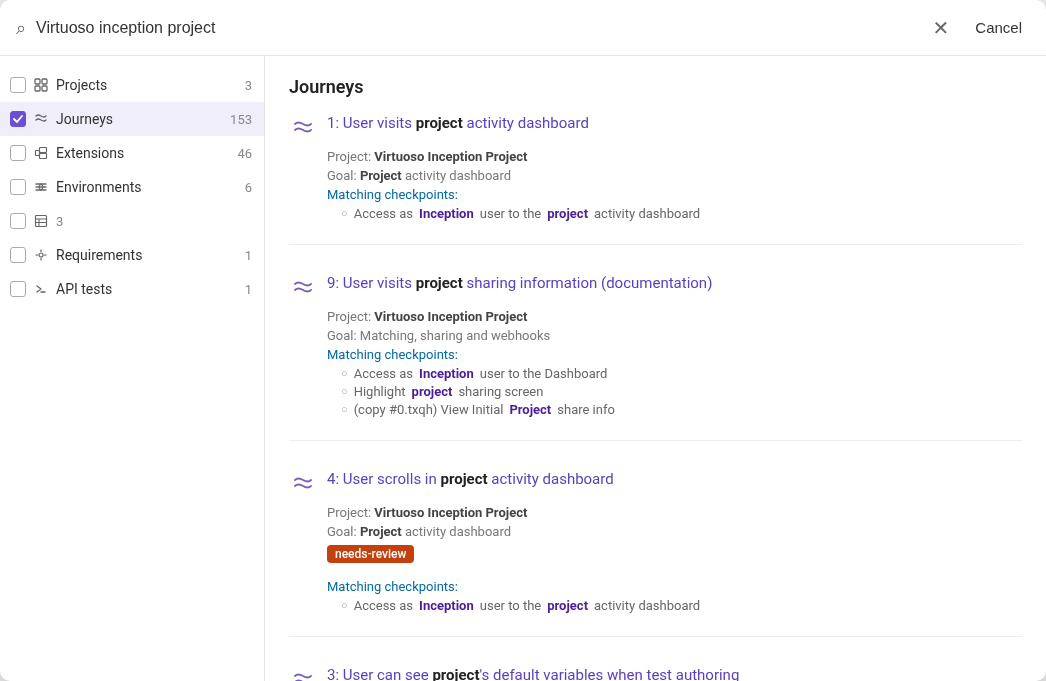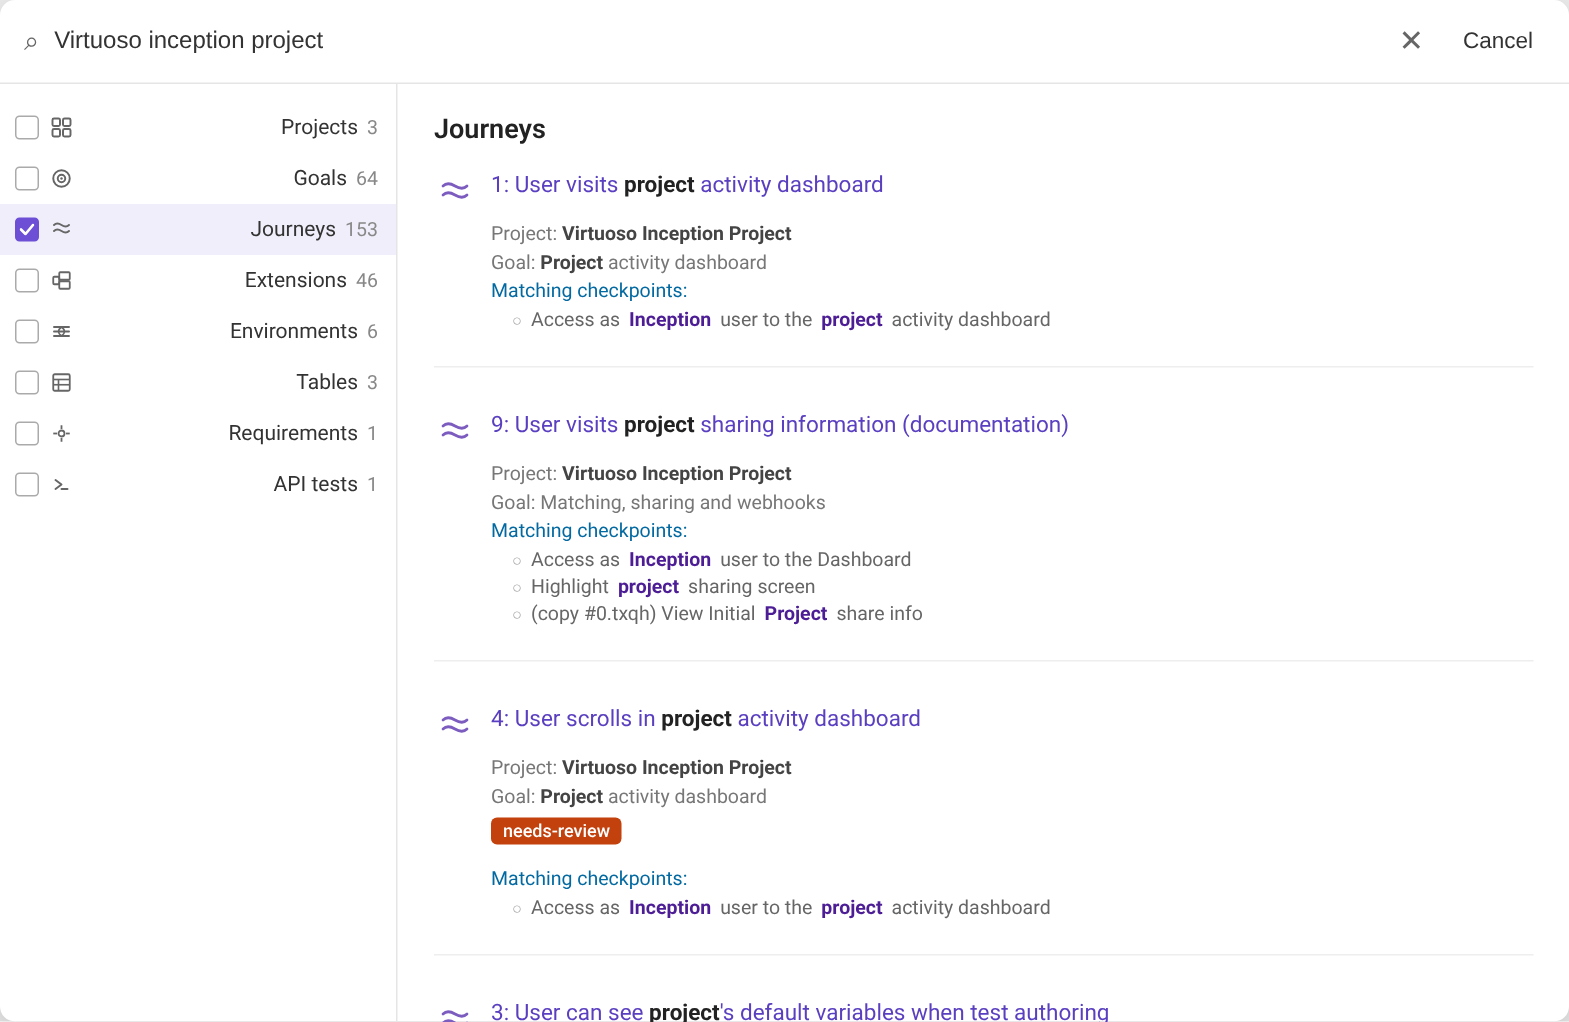--- a/index.html
+++ b/index.html
@@ -62,21 +62,20 @@
       display: flex;
       flex: 1;
       overflow: hidden;
     }
     .sidebar {
       width: 265px;
       border-right: 1px solid #e5e5e5;
       padding: 12px 0;
       overflow-y: auto;
       flex-shrink: 0;
-      text-align: right;
     }
     .sidebar-item {
       display: flex;
       align-items: center;
       padding: 8px 12px 8px 10px;
       cursor: pointer;
       user-select: none;
       gap: 6px;
     }
     .sidebar-item.active { background: #f0eefa; }
@@ -235,32 +234,20 @@
               <rect x="1" y="1" width="5" height="5" rx="1" stroke="#666" stroke-width="1.3"></rect>
               <rect x="8" y="1" width="5" height="5" rx="1" stroke="#666" stroke-width="1.3"></rect>
               <rect x="1" y="8" width="5" height="5" rx="1" stroke="#666" stroke-width="1.3"></rect>
               <rect x="8" y="8" width="5" height="5" rx="1" stroke="#666" stroke-width="1.3"></rect>
             </svg>
         </span>
         <span class="sidebar-label">Projects</span>
         <span class="sidebar-count">3</span>
       </div>
 
-      <div class="sidebar-item">
-        <div class="sidebar-checkbox"></div>
-        <span class="sidebar-icon">
-          <svg width="14" height="14" viewBox="0 0 14 14" fill="none">
-              <circle cx="7" cy="7" r="5.5" stroke="#666" stroke-width="1.3"></circle>
-              <circle cx="7" cy="7" r="2.5" stroke="#666" stroke-width="1.3"></circle>
-              <circle cx="7" cy="7" r="0.8" fill="#666"></circle>
-            </svg>
-        </span>
-        <span class="sidebar-label">Goals</span>
-        <span class="sidebar-count">64</span>
-      </div>
 
       <div class="sidebar-item active">
         <div class="sidebar-checkbox checked">
           <svg width="10" height="8" viewBox="0 0 10 8">
               <path d="M1 4l3 3 5-6" stroke="#fff" stroke-width="1.8" fill="none" stroke-linecap="round" stroke-linejoin="round"></path>
             </svg>
         </div>
         <span class="sidebar-icon">
           <svg width="14" height="14" viewBox="0 0 14 14" fill="none">
               <path d="M2 4 Q4 2 7 4 Q10 6 12 4" stroke="#666" stroke-width="1.3" fill="none" stroke-linecap="round"></path>
@@ -299,21 +286,20 @@
       <div class="sidebar-item">
         <div class="sidebar-checkbox"></div>
         <span class="sidebar-icon">
           <svg width="14" height="14" viewBox="0 0 14 14" fill="none">
               <rect x="1.5" y="1.5" width="11" height="11" rx="1" stroke="#666" stroke-width="1.2"></rect>
               <line x1="1.5" y1="5" x2="12.5" y2="5" stroke="#666" stroke-width="1.1"></line>
               <line x1="1.5" y1="8.5" x2="12.5" y2="8.5" stroke="#666" stroke-width="1.1"></line>
               <line x1="5" y1="5" x2="5" y2="12.5" stroke="#666" stroke-width="1.1"></line>
             </svg>
         </span>
-        <span class="sidebar-label">Tables</span>
         <span class="sidebar-count">3</span>
       </div>
 
       <div class="sidebar-item">
         <div class="sidebar-checkbox"></div>
         <span class="sidebar-icon">
           <svg width="14" height="14" viewBox="0 0 14 14" fill="none">
               <circle cx="7" cy="7" r="2" stroke="#666" stroke-width="1.2"></circle>
               <line x1="7" y1="1.5" x2="7" y2="4" stroke="#666" stroke-width="1.2"></line>
               <line x1="7" y1="10" x2="7" y2="12.5" stroke="#666" stroke-width="1.2"></line>

